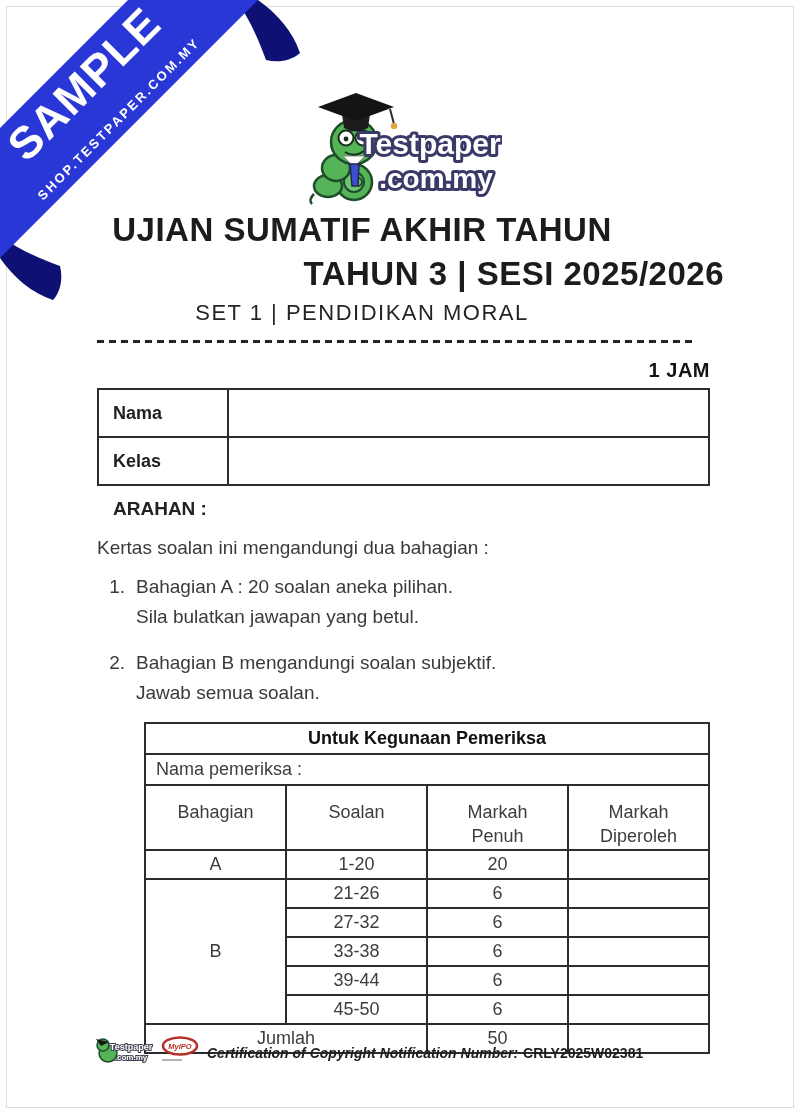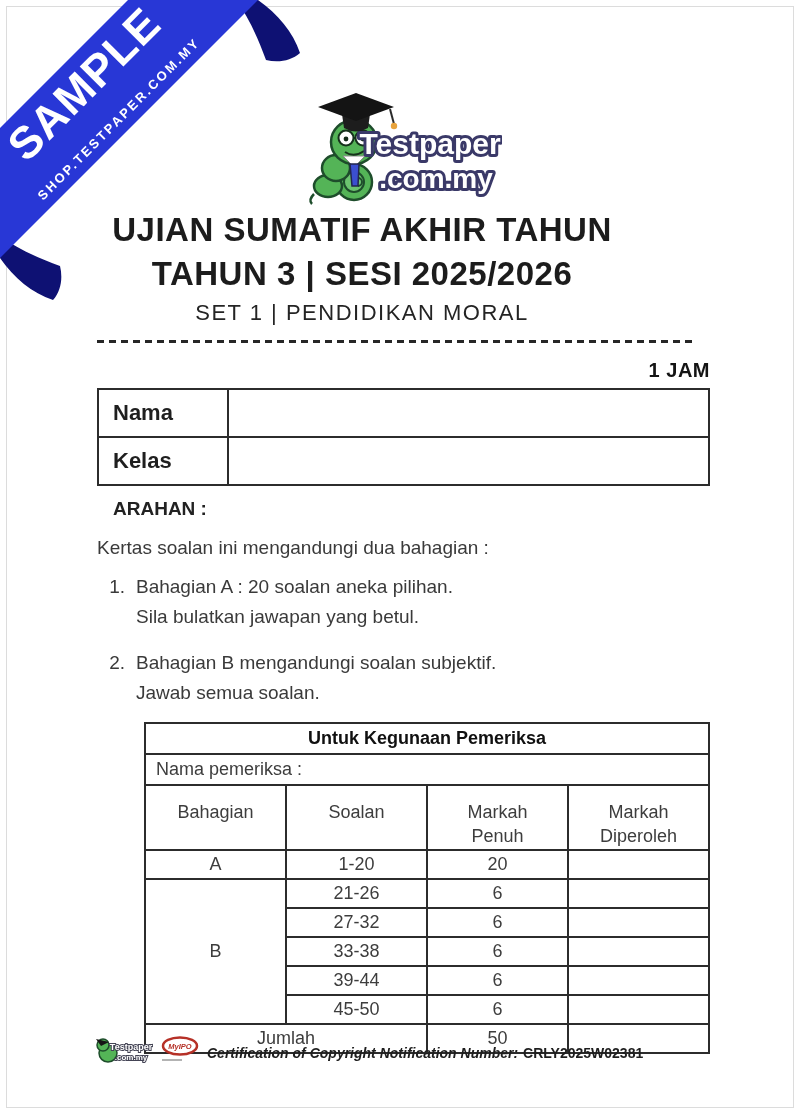--- a/index.html
+++ b/index.html
@@ -7,32 +7,32 @@
     position:relative; width:800px; height:1114px; background:#ffffff;
     font-family:"Liberation Sans", sans-serif; overflow:hidden;
   }
   .page-edge { position:absolute; inset:6px; border:1px solid #dcdcdc; }
 
   .ribbon-svg { position:absolute; top:0; left:0; width:310px; height:310px; }
   .logo-svg   { position:absolute; top:90px; left:298px; width:204px; height:122px; }
 
   .title { position:absolute; left:0; width:724px; text-align:center; color:#1c1c1c; }
   .title-1 { top:211px; font-size:33px; font-weight:800; letter-spacing:0.5px; }
-  .title-2 { top:255px; font-size:33px; font-weight:800; letter-spacing:0.5px; }
+  .title-2 { top:255px; font-size:33px; font-weight:800; letter-spacing:0.5px;text-align:right; }
   .title-3 { top:300px; font-size:22px; font-weight:400; color:#242424; letter-spacing:1.5px; }
 
   .dash-line { position:absolute; top:340px; left:97px; width:600px; height:3px;
     background:repeating-linear-gradient(90deg,#262626 0 7px,transparent 7px 12px); }
 
   .duration { position:absolute; top:359px; right:90px; font-size:20px; font-weight:800; color:#141414; letter-spacing:0.5px; }
 
   table { border-collapse:collapse; }
   .info-table { position:absolute; top:388px; left:97px; width:613px; }
   .info-table td { border:2px solid #2c2c2c; height:44px; }
-  .info-table td.lbl { width:113px; font-size:22px; font-weight:700; color:#1f1f1f; padding-left:14px; }
+  .info-table td.lbl { width:113px; font-size:18px; font-weight:700; color:#1f1f1f; padding-left:14px; }
   .info-table td.val { }
 
   .instructions { position:absolute; top:498px; left:97px; width:612px; color:#3a3a3a; }
   .instr-heading { font-size:19px; font-weight:700; color:#222222; margin:0 0 17px 16px; }
   .instr-intro   { font-size:19px; margin:0 0 6px 0; }
   .instr-item    { display:flex; margin-top:13px; font-size:19px; line-height:30px; }
   .instr-num     { width:28px; text-align:right; margin-right:11px; flex:none; }
 
   .exam-table { position:absolute; top:722px; left:144px; width:566px; table-layout:fixed; }
   .exam-table td { border:2px solid #2c2c2c; font-size:18px; color:#3d3d3d; text-align:center; padding:1px 4px; }

